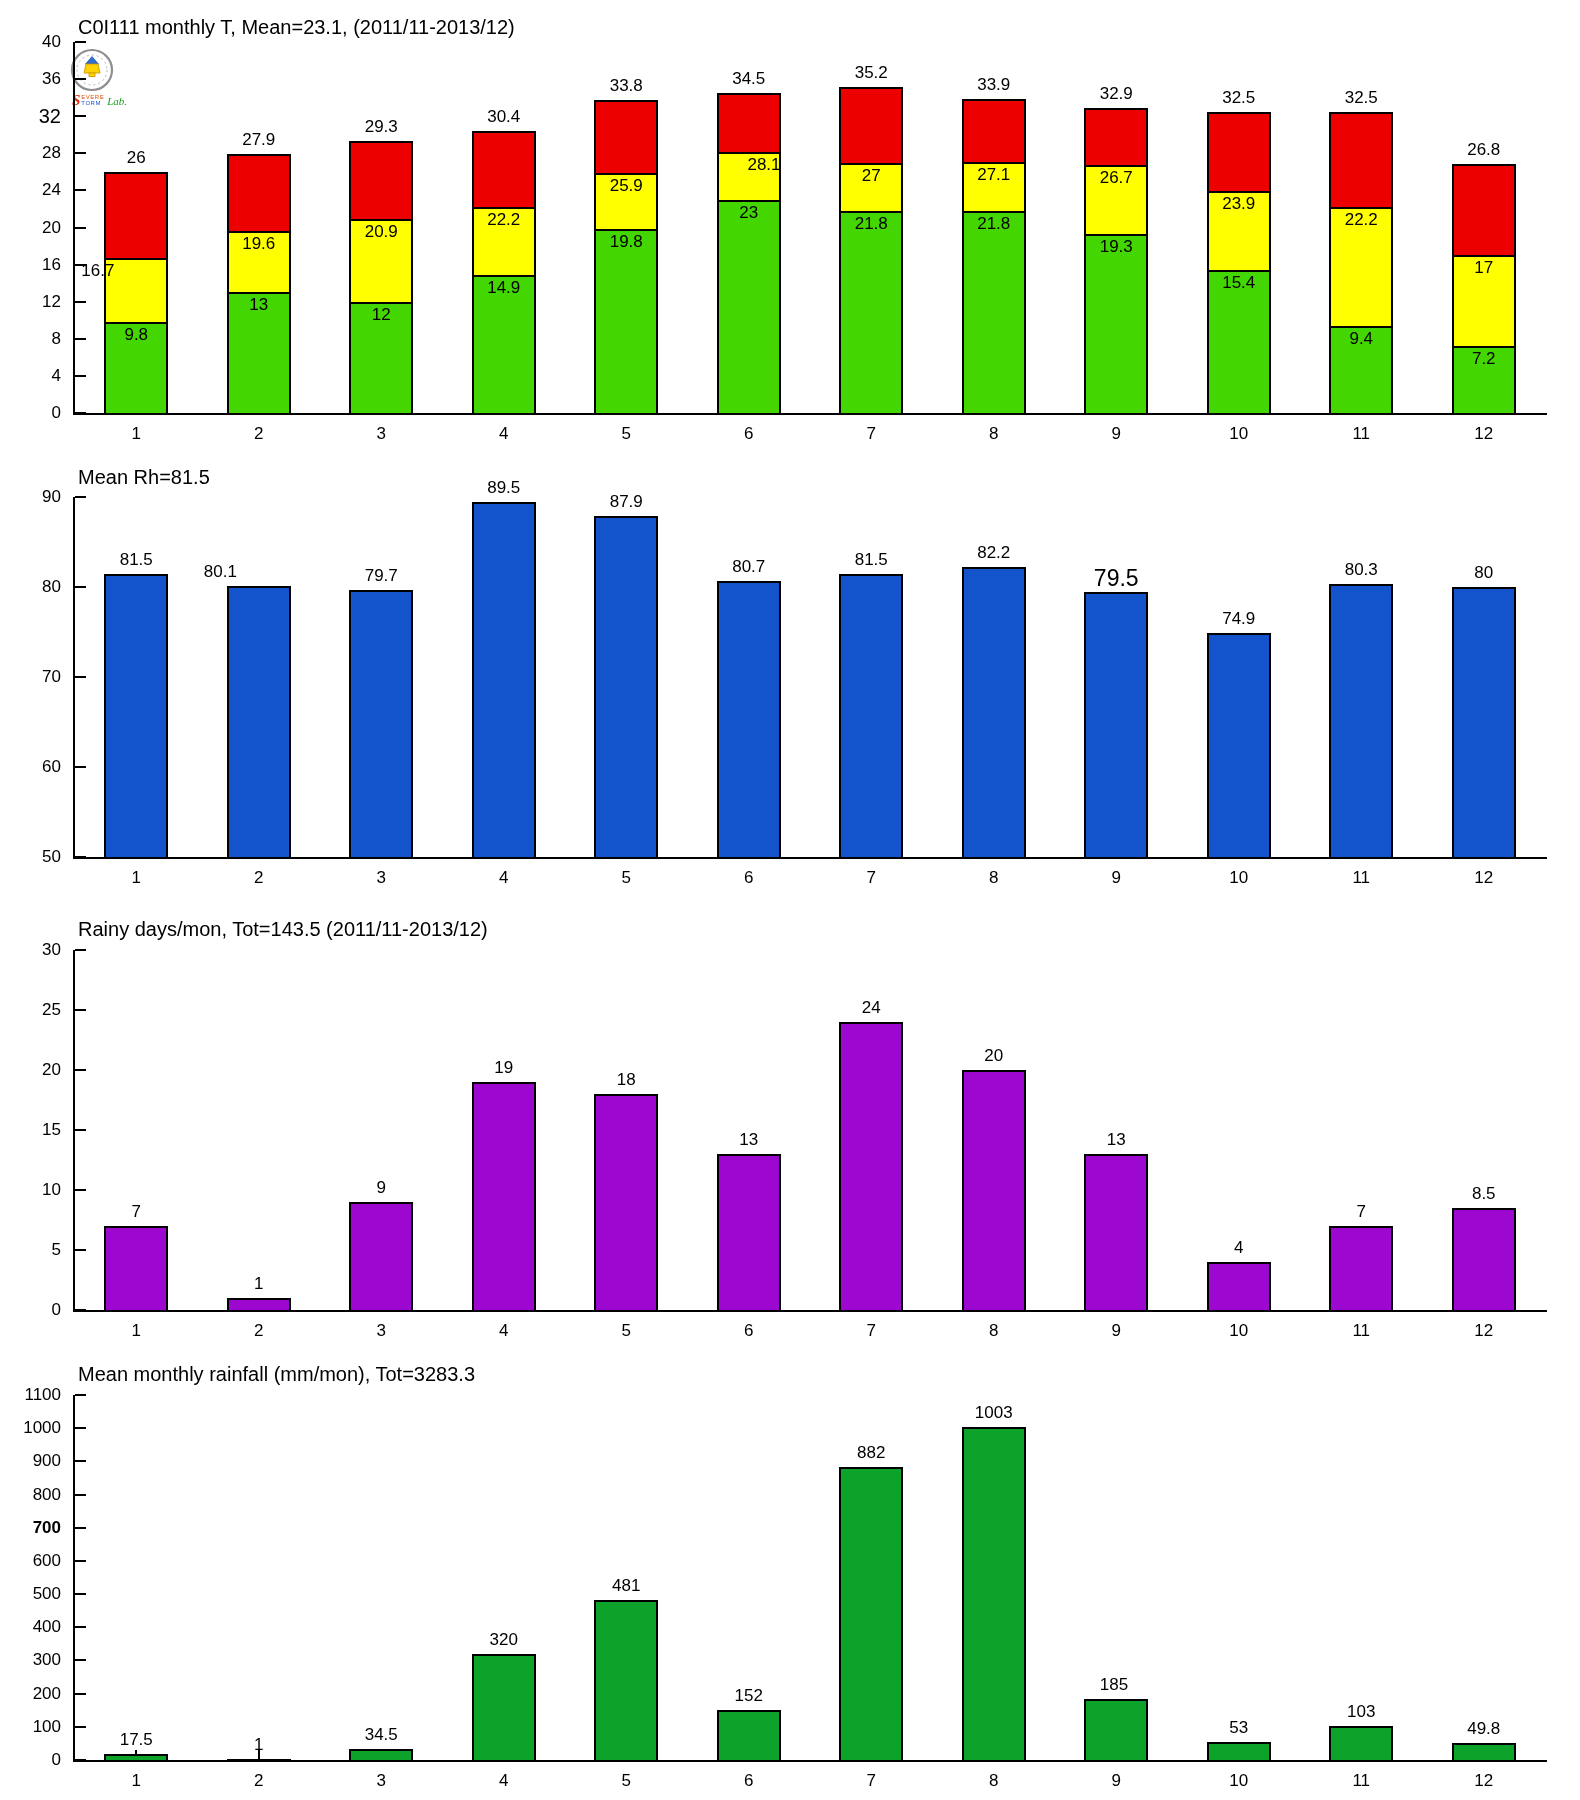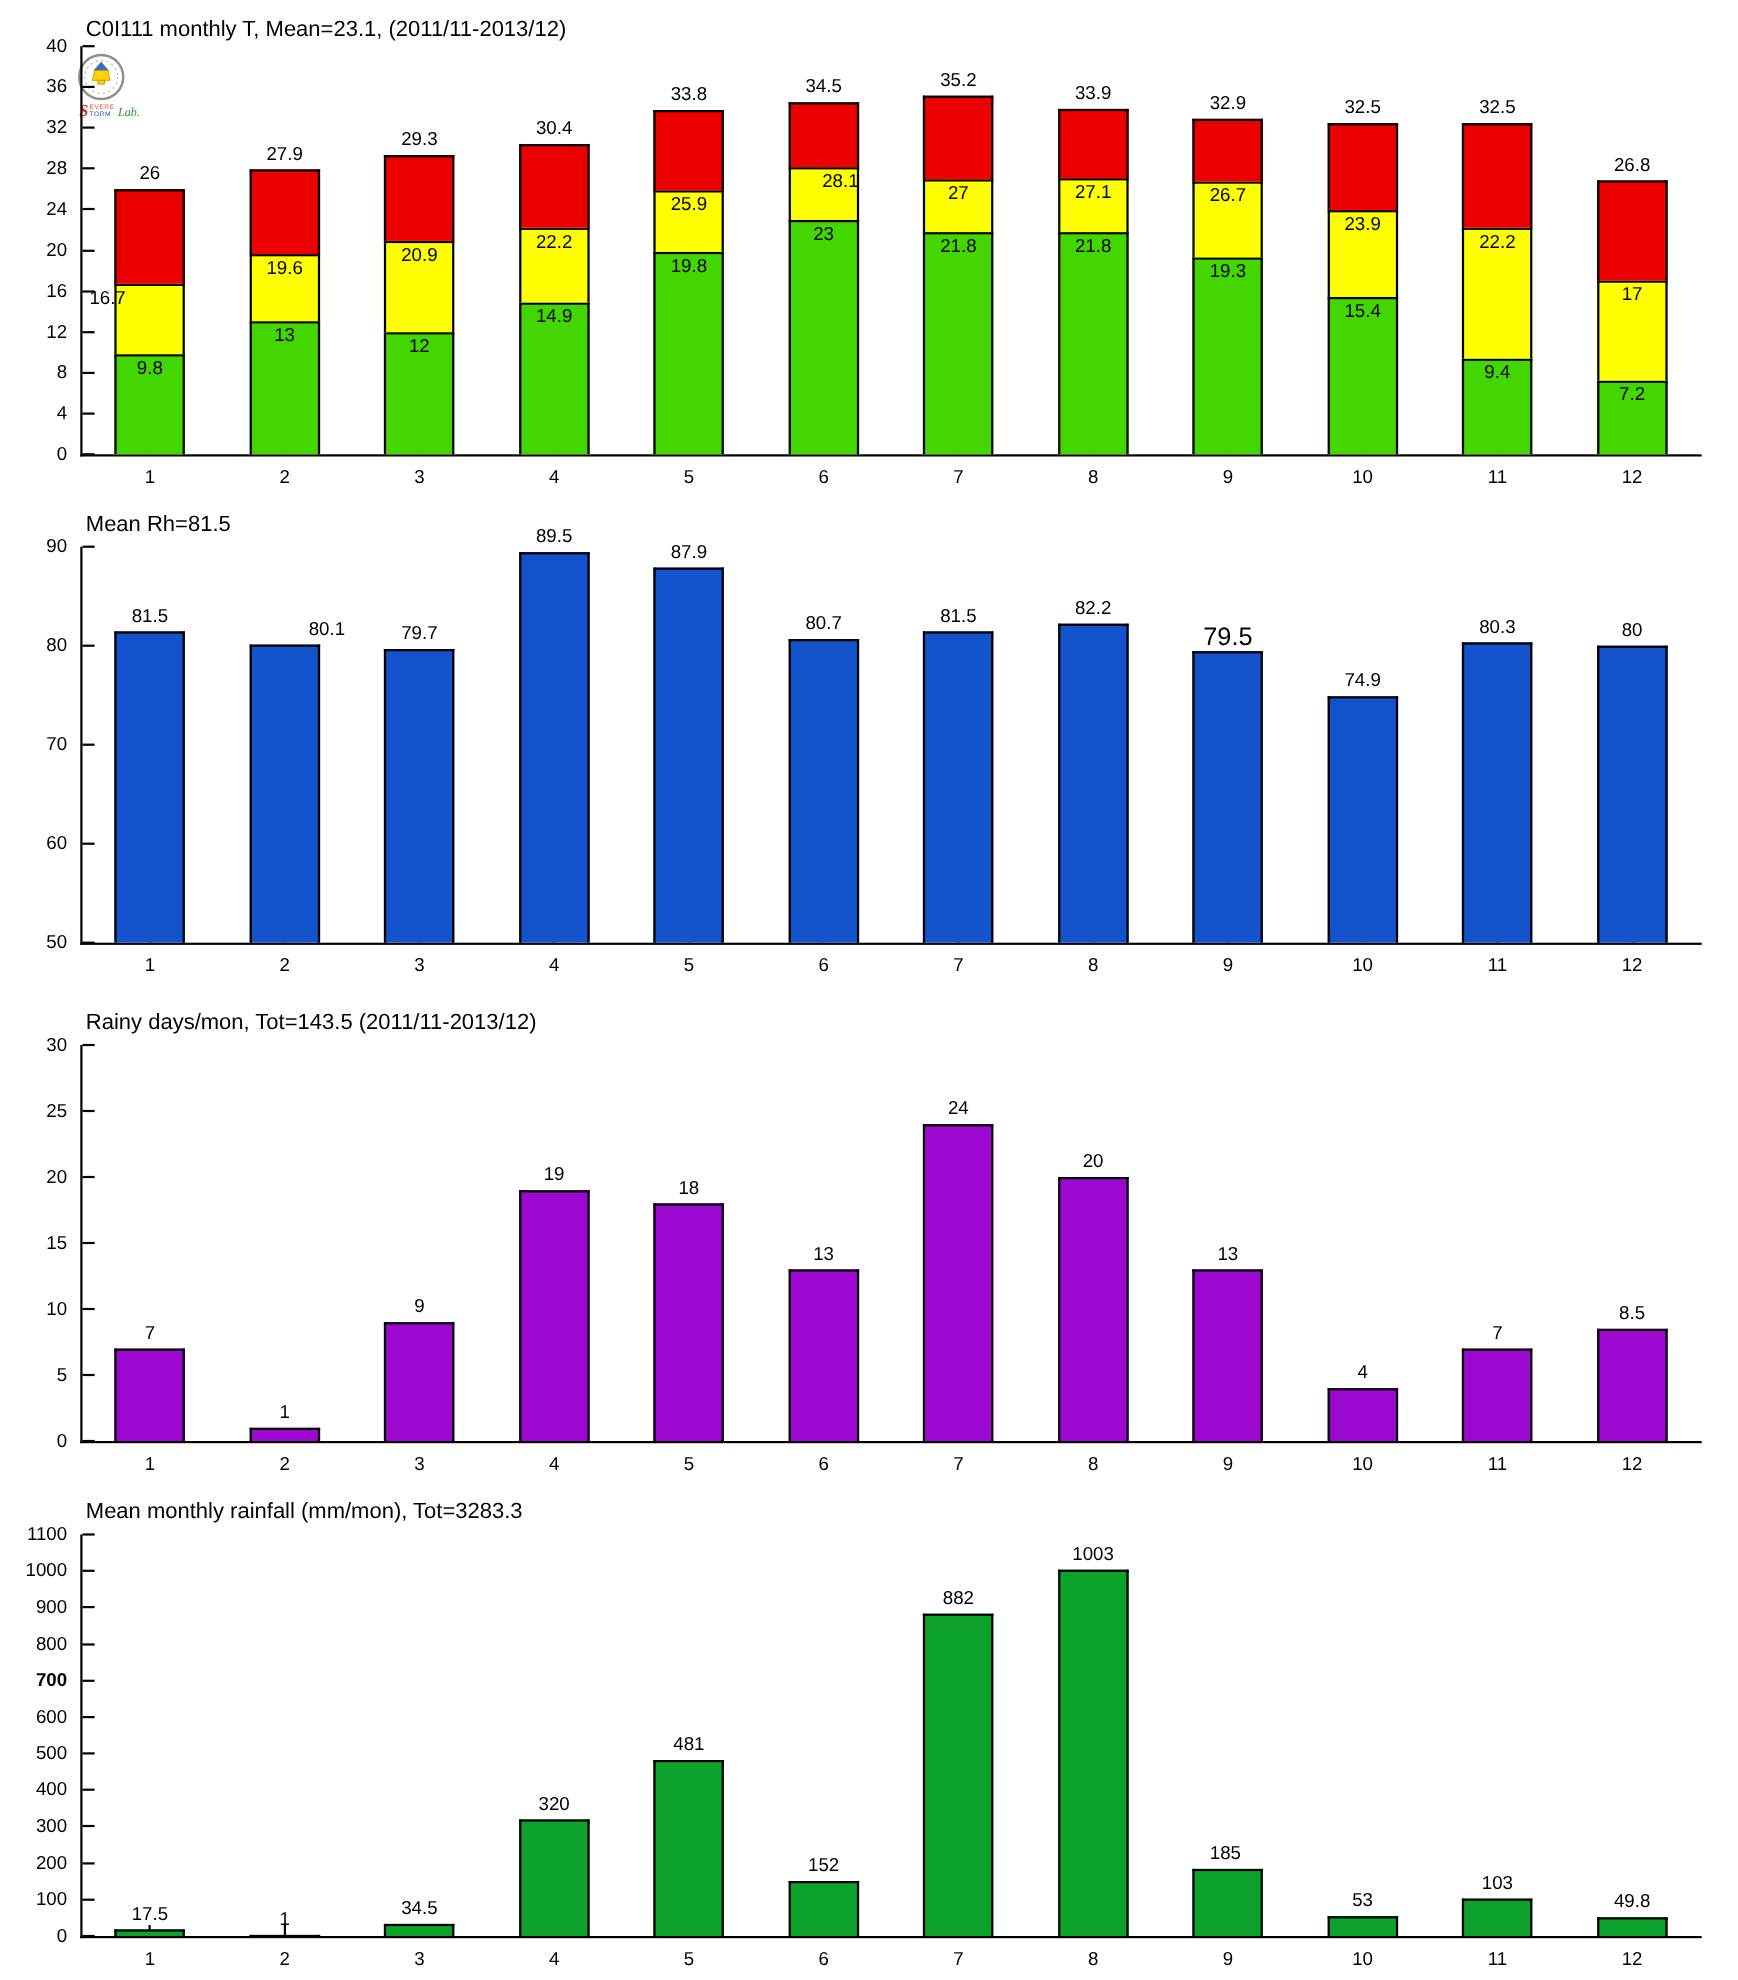--- a/index.html
+++ b/index.html
@@ -73,21 +73,21 @@
     <div style="position: absolute; left: 0px; top: 291.7px; width: 61px; height: 20px; line-height: 20px; text-align: right; font-size: 17px;">12</div>
     <div style="position: absolute; left: 75px; top: 263.6px; width: 11px; height: 2px; background: rgb(0, 0, 0);"></div>
     <div style="position: absolute; left: 0px; top: 254.6px; width: 61px; height: 20px; line-height: 20px; text-align: right; font-size: 17px;">16</div>
     <div style="position: absolute; left: 75px; top: 226.5px; width: 11px; height: 2px; background: rgb(0, 0, 0);"></div>
     <div style="position: absolute; left: 0px; top: 217.5px; width: 61px; height: 20px; line-height: 20px; text-align: right; font-size: 17px;">20</div>
     <div style="position: absolute; left: 75px; top: 189.4px; width: 11px; height: 2px; background: rgb(0, 0, 0);"></div>
     <div style="position: absolute; left: 0px; top: 180.4px; width: 61px; height: 20px; line-height: 20px; text-align: right; font-size: 17px;">24</div>
     <div style="position: absolute; left: 75px; top: 152.3px; width: 11px; height: 2px; background: rgb(0, 0, 0);"></div>
     <div style="position: absolute; left: 0px; top: 143.3px; width: 61px; height: 20px; line-height: 20px; text-align: right; font-size: 17px;">28</div>
     <div style="position: absolute; left: 75px; top: 115.2px; width: 11px; height: 2px; background: rgb(0, 0, 0);"></div>
-    <div style="position: absolute; left: 0px; top: 106.2px; width: 61px; height: 20px; line-height: 20px; text-align: right; font-size: 17px;">32</div>
+    <div style="position: absolute; left: 0px; top: 106.2px; width: 61px; height: 20px; line-height: 20px; text-align: right; font-size: 20px;">32</div>
     <div style="position: absolute; left: 75px; top: 78.1px; width: 11px; height: 2px; background: rgb(0, 0, 0);"></div>
     <div style="position: absolute; left: 0px; top: 69.1px; width: 61px; height: 20px; line-height: 20px; text-align: right; font-size: 17px;">36</div>
     <div style="position: absolute; left: 75px; top: 41px; width: 11px; height: 2px; background: rgb(0, 0, 0);"></div>
     <div style="position: absolute; left: 0px; top: 32px; width: 61px; height: 20px; line-height: 20px; text-align: right; font-size: 17px;">40</div>
     <div style="position: absolute; left: 135.25px; top: 403px; width: 2px; height: 10px; background: rgb(0, 0, 0);"></div>
     <div style="position: absolute; left: 106.25px; top: 423px; width: 60px; height: 22px; line-height: 22px; text-align: center; font-size: 17px;">1</div>
     <div style="position: absolute; left: 104.25px; top: 322.105px; width: 64px; height: 90.895px; background: rgb(67, 214, 0); border-top: 2px solid rgb(0, 0, 0); border-right: 2px solid rgb(0, 0, 0); border-bottom: none; border-left: 2px solid rgb(0, 0, 0); border-image: initial; box-sizing: border-box;"></div>
     <div style="position: absolute; left: 104.25px; top: 258.107px; width: 64px; height: 63.9975px; background: rgb(255, 255, 0); border-top: 2px solid rgb(0, 0, 0); border-right: 2px solid rgb(0, 0, 0); border-bottom: none; border-left: 2px solid rgb(0, 0, 0); border-image: initial; box-sizing: border-box;"></div>
     <div style="position: absolute; left: 104.25px; top: 171.85px; width: 64px; height: 86.2575px; background: rgb(236, 0, 0); border-top: 2px solid rgb(0, 0, 0); border-right: 2px solid rgb(0, 0, 0); border-bottom: none; border-left: 2px solid rgb(0, 0, 0); border-image: initial; box-sizing: border-box;"></div>
     <div style="position: absolute; left: 81.25px; top: 146.85px; width: 110px; text-align: center; font-size: 17px; height: 22px; line-height: 22px;">26</div>
@@ -193,21 +193,21 @@
     <div style="position: absolute; left: 0px; top: 577px; width: 61px; height: 20px; line-height: 20px; text-align: right; font-size: 17px;">80</div>
     <div style="position: absolute; left: 75px; top: 496px; width: 11px; height: 2px; background: rgb(0, 0, 0);"></div>
     <div style="position: absolute; left: 0px; top: 487px; width: 61px; height: 20px; line-height: 20px; text-align: right; font-size: 17px;">90</div>
     <div style="position: absolute; left: 135.25px; top: 847px; width: 2px; height: 10px; background: rgb(0, 0, 0);"></div>
     <div style="position: absolute; left: 106.25px; top: 867px; width: 60px; height: 22px; line-height: 22px; text-align: center; font-size: 17px;">1</div>
     <div style="position: absolute; left: 104.25px; top: 573.5px; width: 64px; height: 283.5px; background: rgb(19, 83, 203); border-top: 2px solid rgb(0, 0, 0); border-right: 2px solid rgb(0, 0, 0); border-bottom: none; border-left: 2px solid rgb(0, 0, 0); border-image: initial; box-sizing: border-box;"></div>
     <div style="position: absolute; left: 81.25px; top: 548.5px; width: 110px; text-align: center; font-size: 17px; height: 22px; line-height: 22px;">81.5</div>
     <div style="position: absolute; left: 257.75px; top: 847px; width: 2px; height: 10px; background: rgb(0, 0, 0);"></div>
     <div style="position: absolute; left: 228.75px; top: 867px; width: 60px; height: 22px; line-height: 22px; text-align: center; font-size: 17px;">2</div>
     <div style="position: absolute; left: 226.75px; top: 586.1px; width: 64px; height: 270.9px; background: rgb(19, 83, 203); border-top: 2px solid rgb(0, 0, 0); border-right: 2px solid rgb(0, 0, 0); border-bottom: none; border-left: 2px solid rgb(0, 0, 0); border-image: initial; box-sizing: border-box;"></div>
-    <div style="position: absolute; left: 203.75px; top: 561.1px; width: 110px; text-align: right; font-size: 17px; height: 22px; line-height: 22px;">80.1</div>
+    <div style="position: absolute; left: 203.75px; top: 561.1px; width: 110px; text-align: left; font-size: 17px; height: 22px; line-height: 22px;">80.1</div>
     <div style="position: absolute; left: 380.25px; top: 847px; width: 2px; height: 10px; background: rgb(0, 0, 0);"></div>
     <div style="position: absolute; left: 351.25px; top: 867px; width: 60px; height: 22px; line-height: 22px; text-align: center; font-size: 17px;">3</div>
     <div style="position: absolute; left: 349.25px; top: 589.7px; width: 64px; height: 267.3px; background: rgb(19, 83, 203); border-top: 2px solid rgb(0, 0, 0); border-right: 2px solid rgb(0, 0, 0); border-bottom: none; border-left: 2px solid rgb(0, 0, 0); border-image: initial; box-sizing: border-box;"></div>
     <div style="position: absolute; left: 326.25px; top: 564.7px; width: 110px; text-align: center; font-size: 17px; height: 22px; line-height: 22px;">79.7</div>
     <div style="position: absolute; left: 502.75px; top: 847px; width: 2px; height: 10px; background: rgb(0, 0, 0);"></div>
     <div style="position: absolute; left: 473.75px; top: 867px; width: 60px; height: 22px; line-height: 22px; text-align: center; font-size: 17px;">4</div>
     <div style="position: absolute; left: 471.75px; top: 501.5px; width: 64px; height: 355.5px; background: rgb(19, 83, 203); border-top: 2px solid rgb(0, 0, 0); border-right: 2px solid rgb(0, 0, 0); border-bottom: none; border-left: 2px solid rgb(0, 0, 0); border-image: initial; box-sizing: border-box;"></div>
     <div style="position: absolute; left: 448.75px; top: 476.5px; width: 110px; text-align: center; font-size: 17px; height: 22px; line-height: 22px;">89.5</div>
     <div style="position: absolute; left: 625.25px; top: 847px; width: 2px; height: 10px; background: rgb(0, 0, 0);"></div>
     <div style="position: absolute; left: 596.25px; top: 867px; width: 60px; height: 22px; line-height: 22px; text-align: center; font-size: 17px;">5</div>

